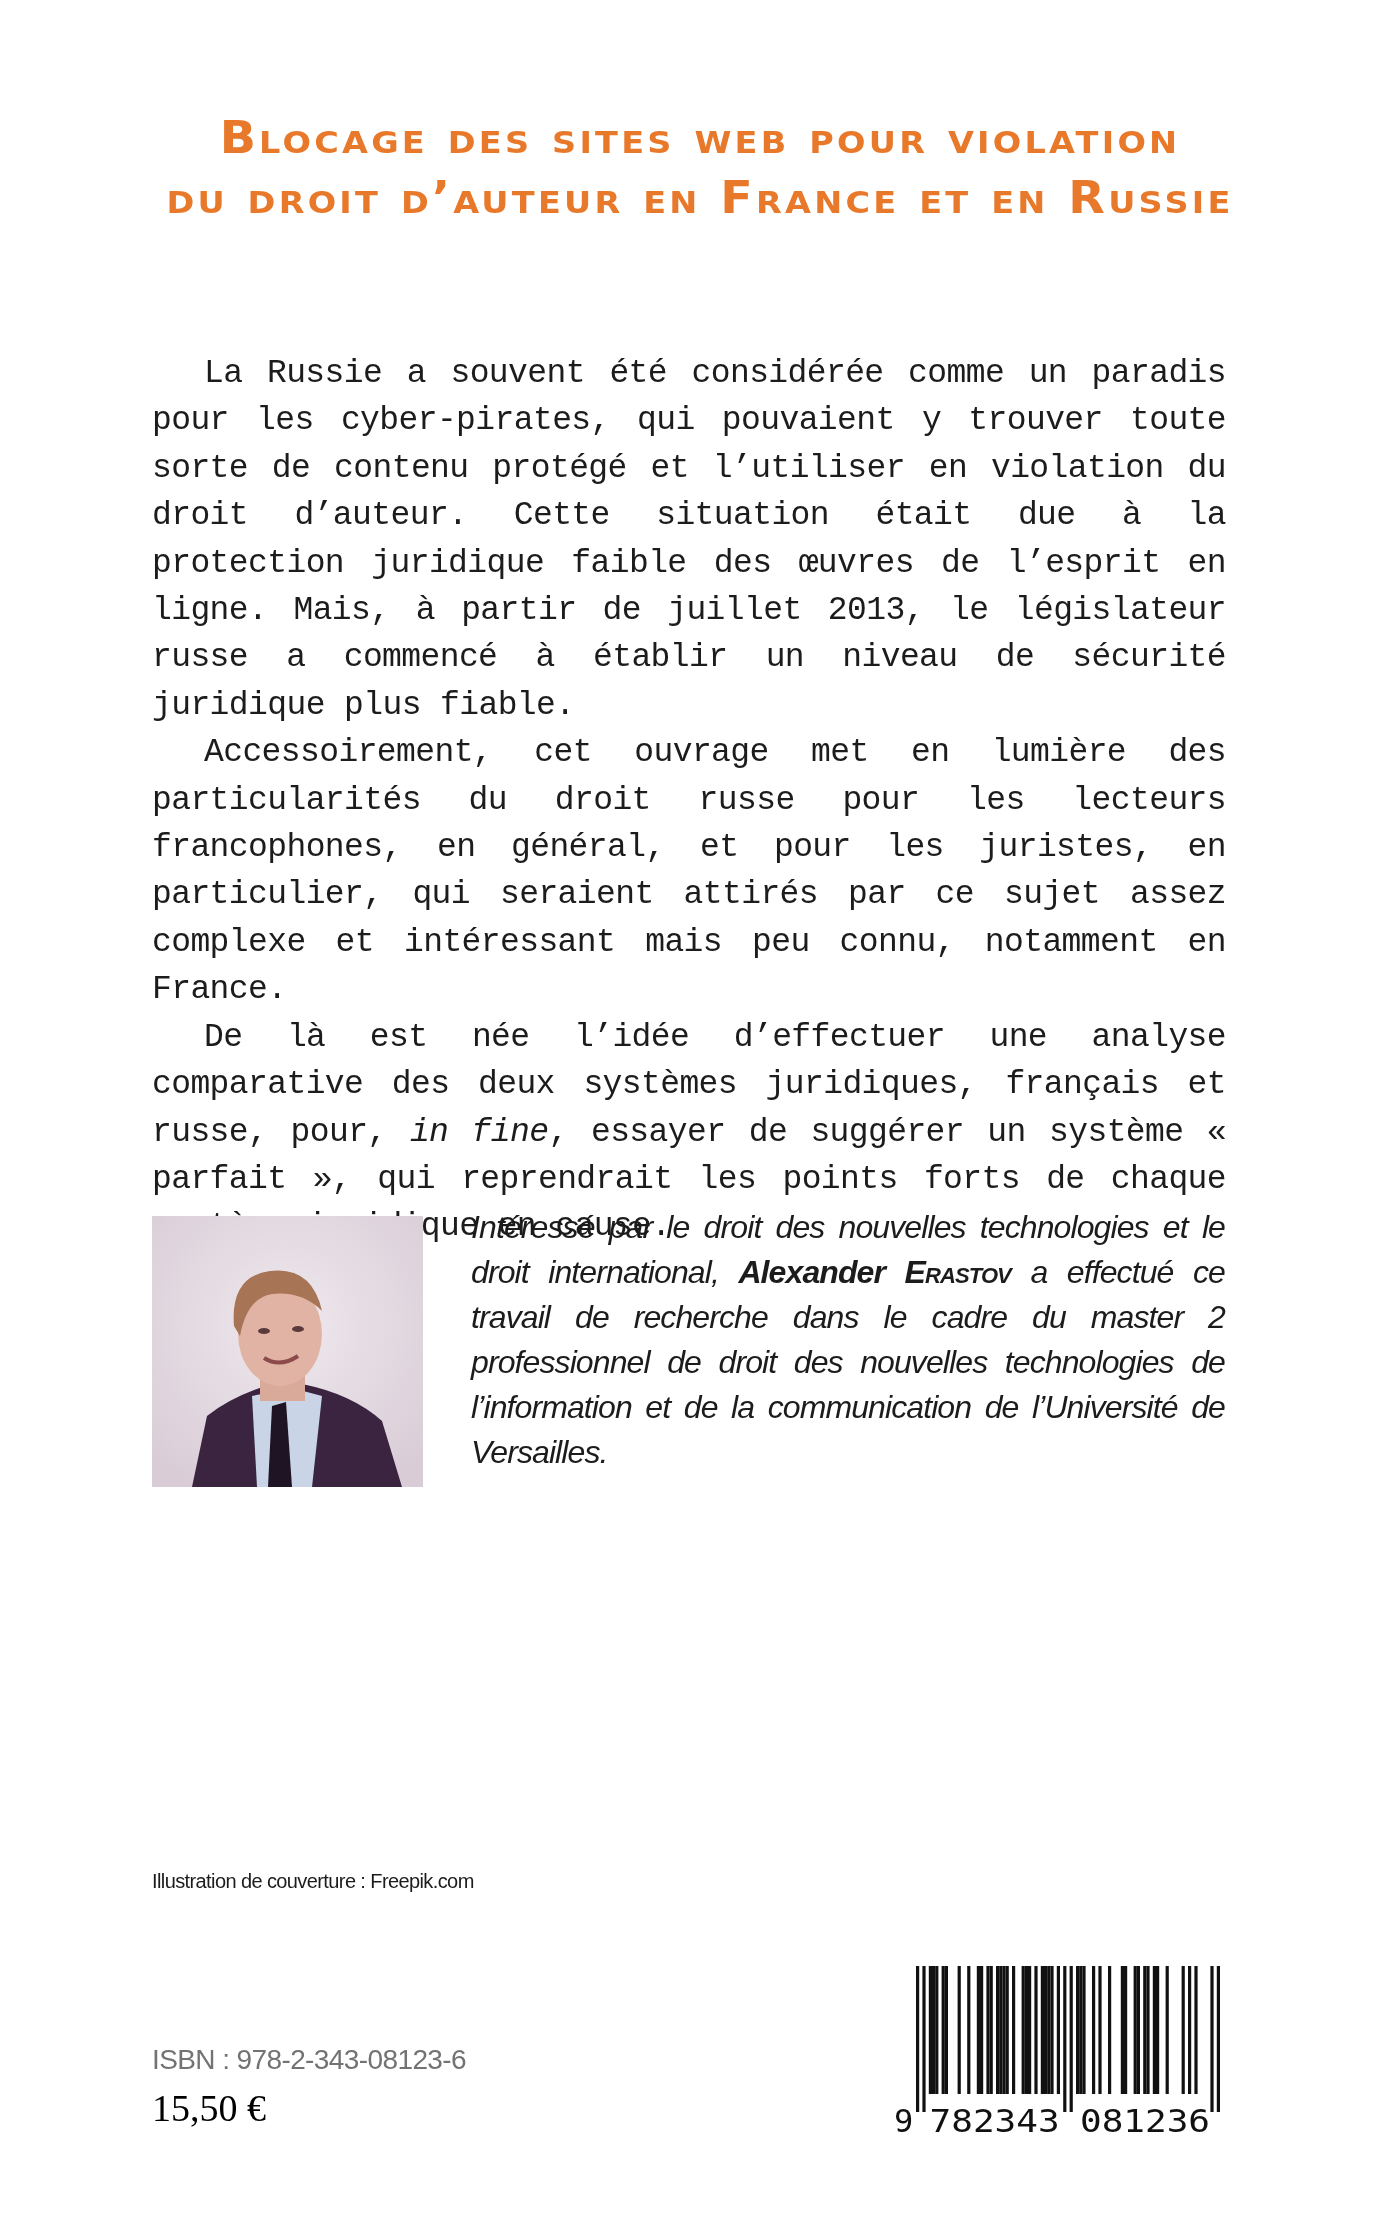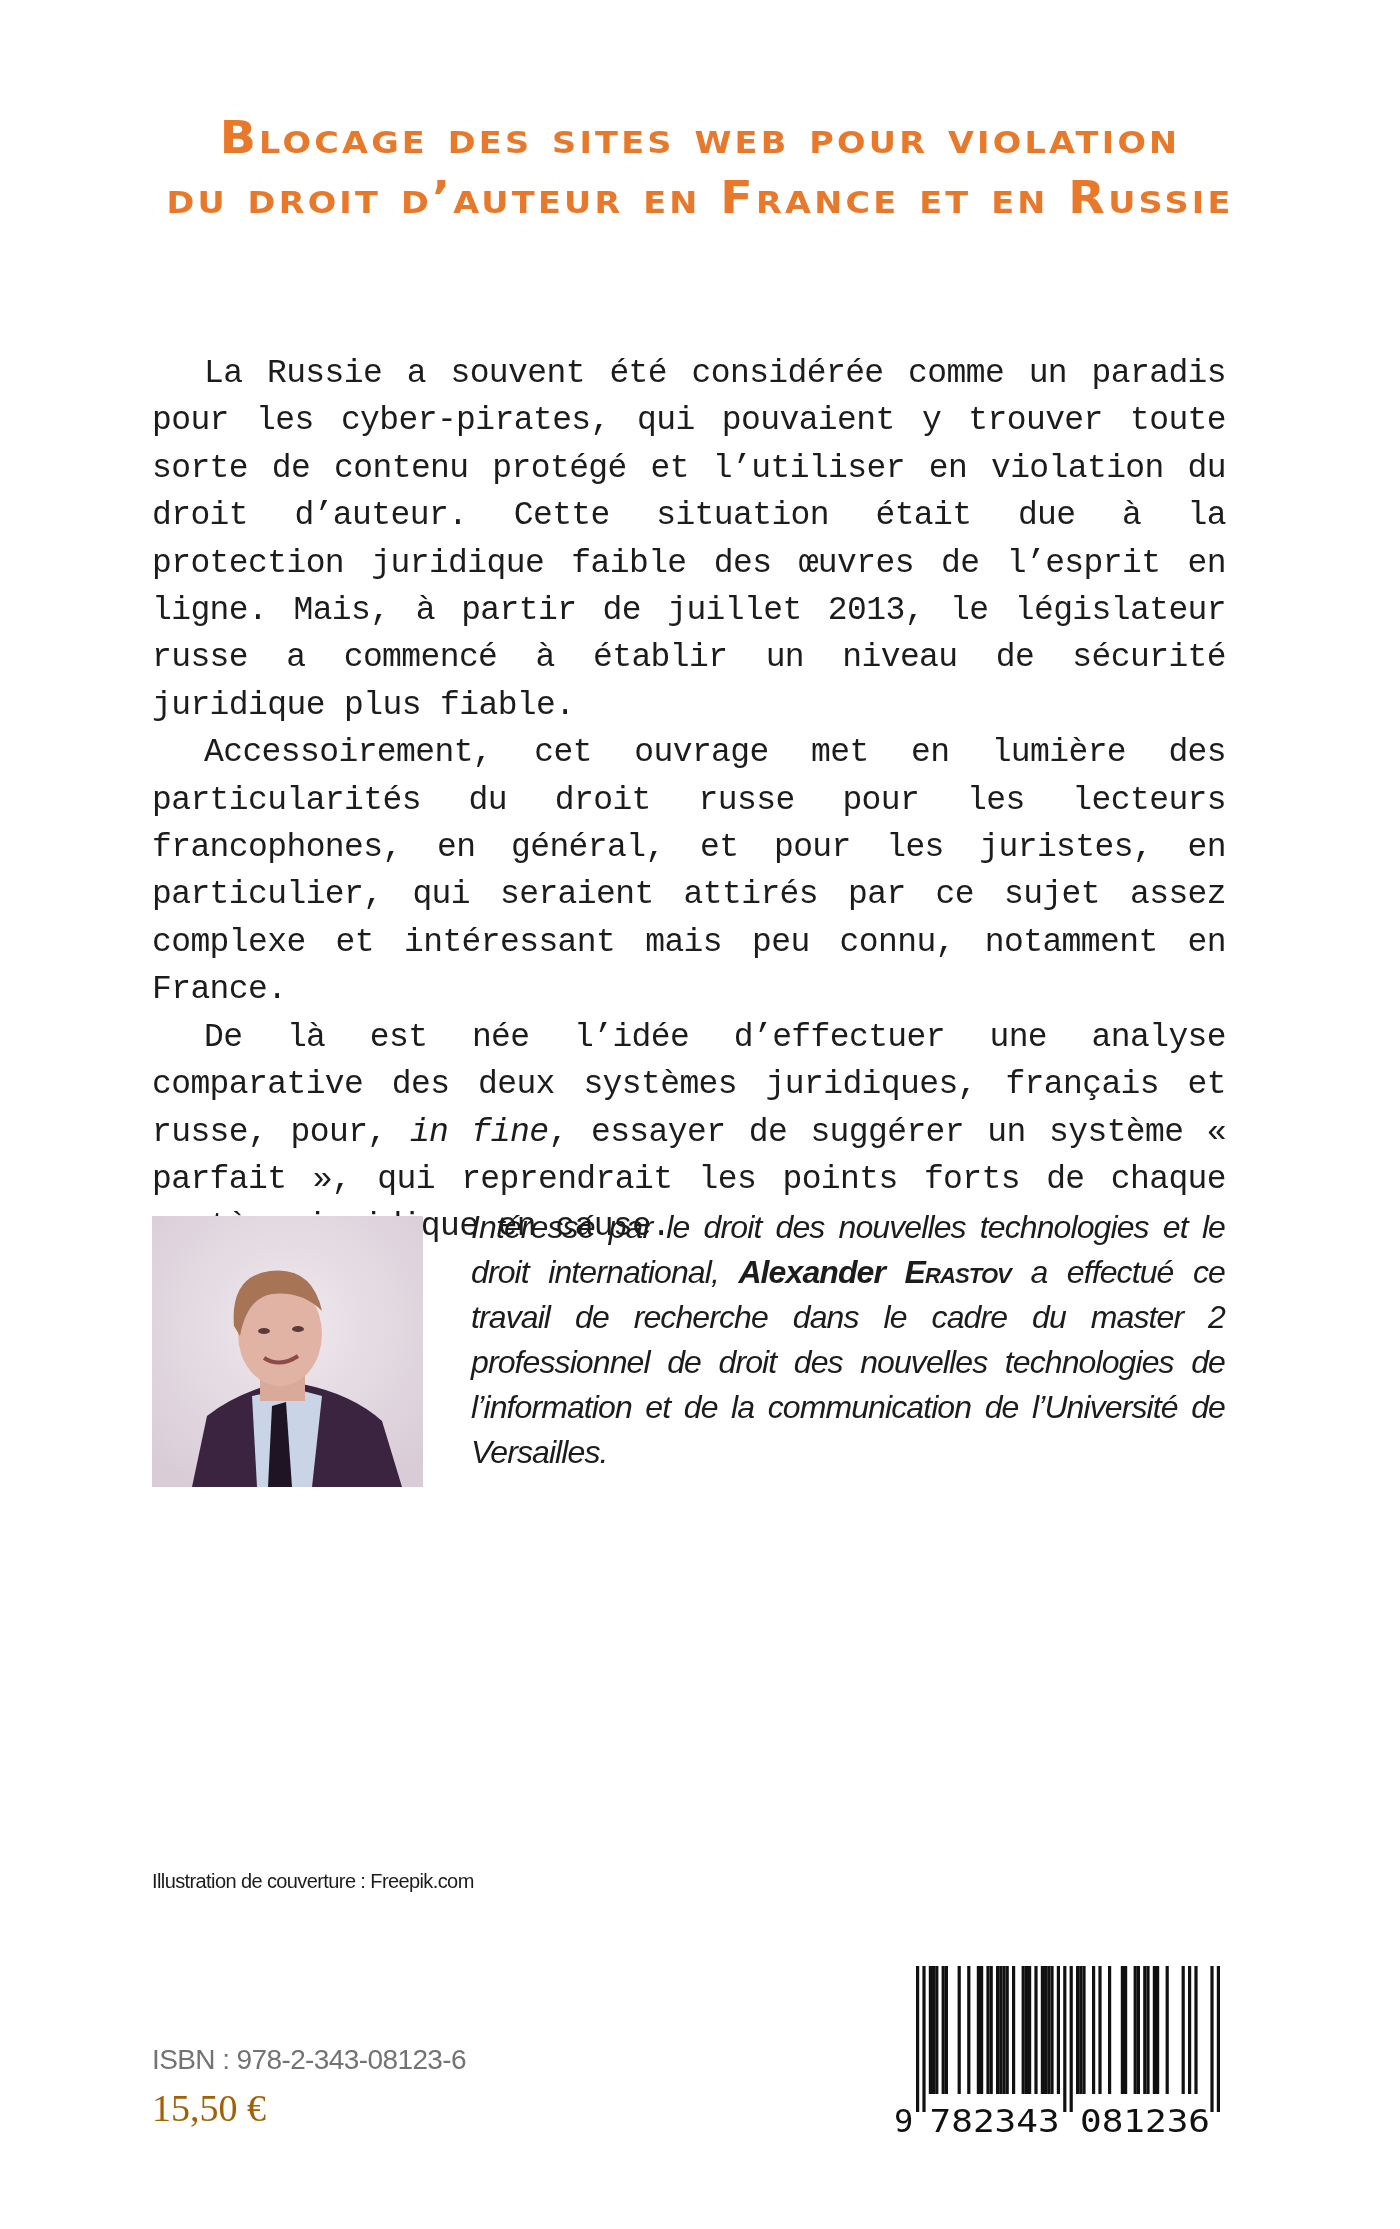--- a/index.html
+++ b/index.html
@@ -35,21 +35,21 @@
   .credit {
     position: absolute; left: 152px; top: 1870px;
     font-family: "Liberation Sans", sans-serif; font-size: 20px; color: #1c1c1c; letter-spacing: -0.6px;
   }
   .isbn {
     position: absolute; left: 152px; top: 2044px;
     font-family: "Liberation Sans", sans-serif; font-size: 28px; color: #737373; letter-spacing: -0.6px; text-align: center;
   }
   .price {
     position: absolute; left: 152px; top: 2086px;
-    font-family: "Liberation Serif", serif; font-size: 38px; color: #a16207;
+    font-family: "Liberation Serif", serif; font-size: 38px; color: #000000;
   }
   .barcode { position: absolute; left: 890px; top: 1962px; width: 350px; height: 180px; }
 </style>
 </head>
 <body>
 
 <div class="title">
   <div>Blocage des sites web pour violation</div>
   <div>du droit d’auteur en France et en Russie</div>
 </div>

